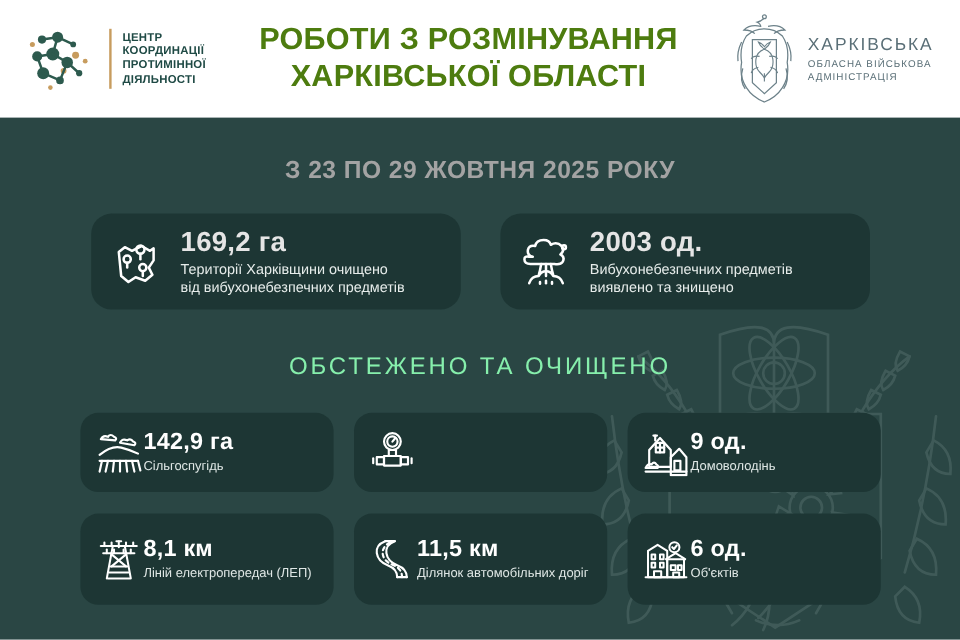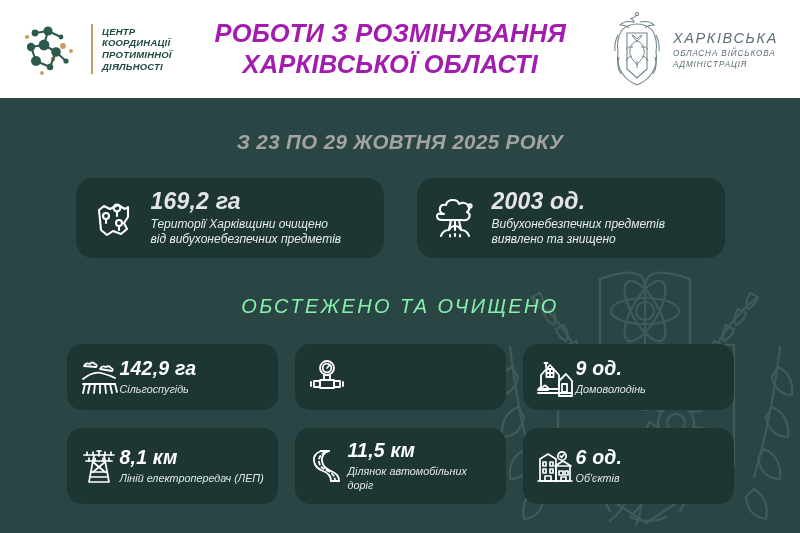--- a/index.html
+++ b/index.html
@@ -8,21 +8,20 @@
     width:800px; height:533px;
     font-family:"Liberation Sans", sans-serif;
     overflow:hidden;
   }
 
   #page {
     position:relative;
     width:800px; height:533px;
     background:#2a4644;
     overflow:hidden;
-    font-style:italic;
   }
 
   
   .header {
     position:relative;
     width:800px; height:98px;
     background:#ffffff;
     display:flex;
     align-items:center;
     justify-content:space-between;
@@ -35,21 +34,21 @@
   .logo-left .divider {
     width:2px; height:50px; background:#c79c5e; flex:none;
   }
   .logo-left .words {
     font-size:9.5px; font-weight:bold; line-height:1.23;
     color:#1f4a45; letter-spacing:.2px; white-space:nowrap;
   }
 
   .title-block {
     text-align:center;
-    color:#a21caf;
+    color:#4d7c0f;
     font-weight:bold;
     font-size:25.5px;
     line-height:1.22;
     letter-spacing:.2px;
     flex:1;
     padding:0 4px;
   }
 
   .logo-right { display:flex; align-items:center; gap:8px; }
   .logo-right .crest { width:56px; height:76px; flex:none; }

